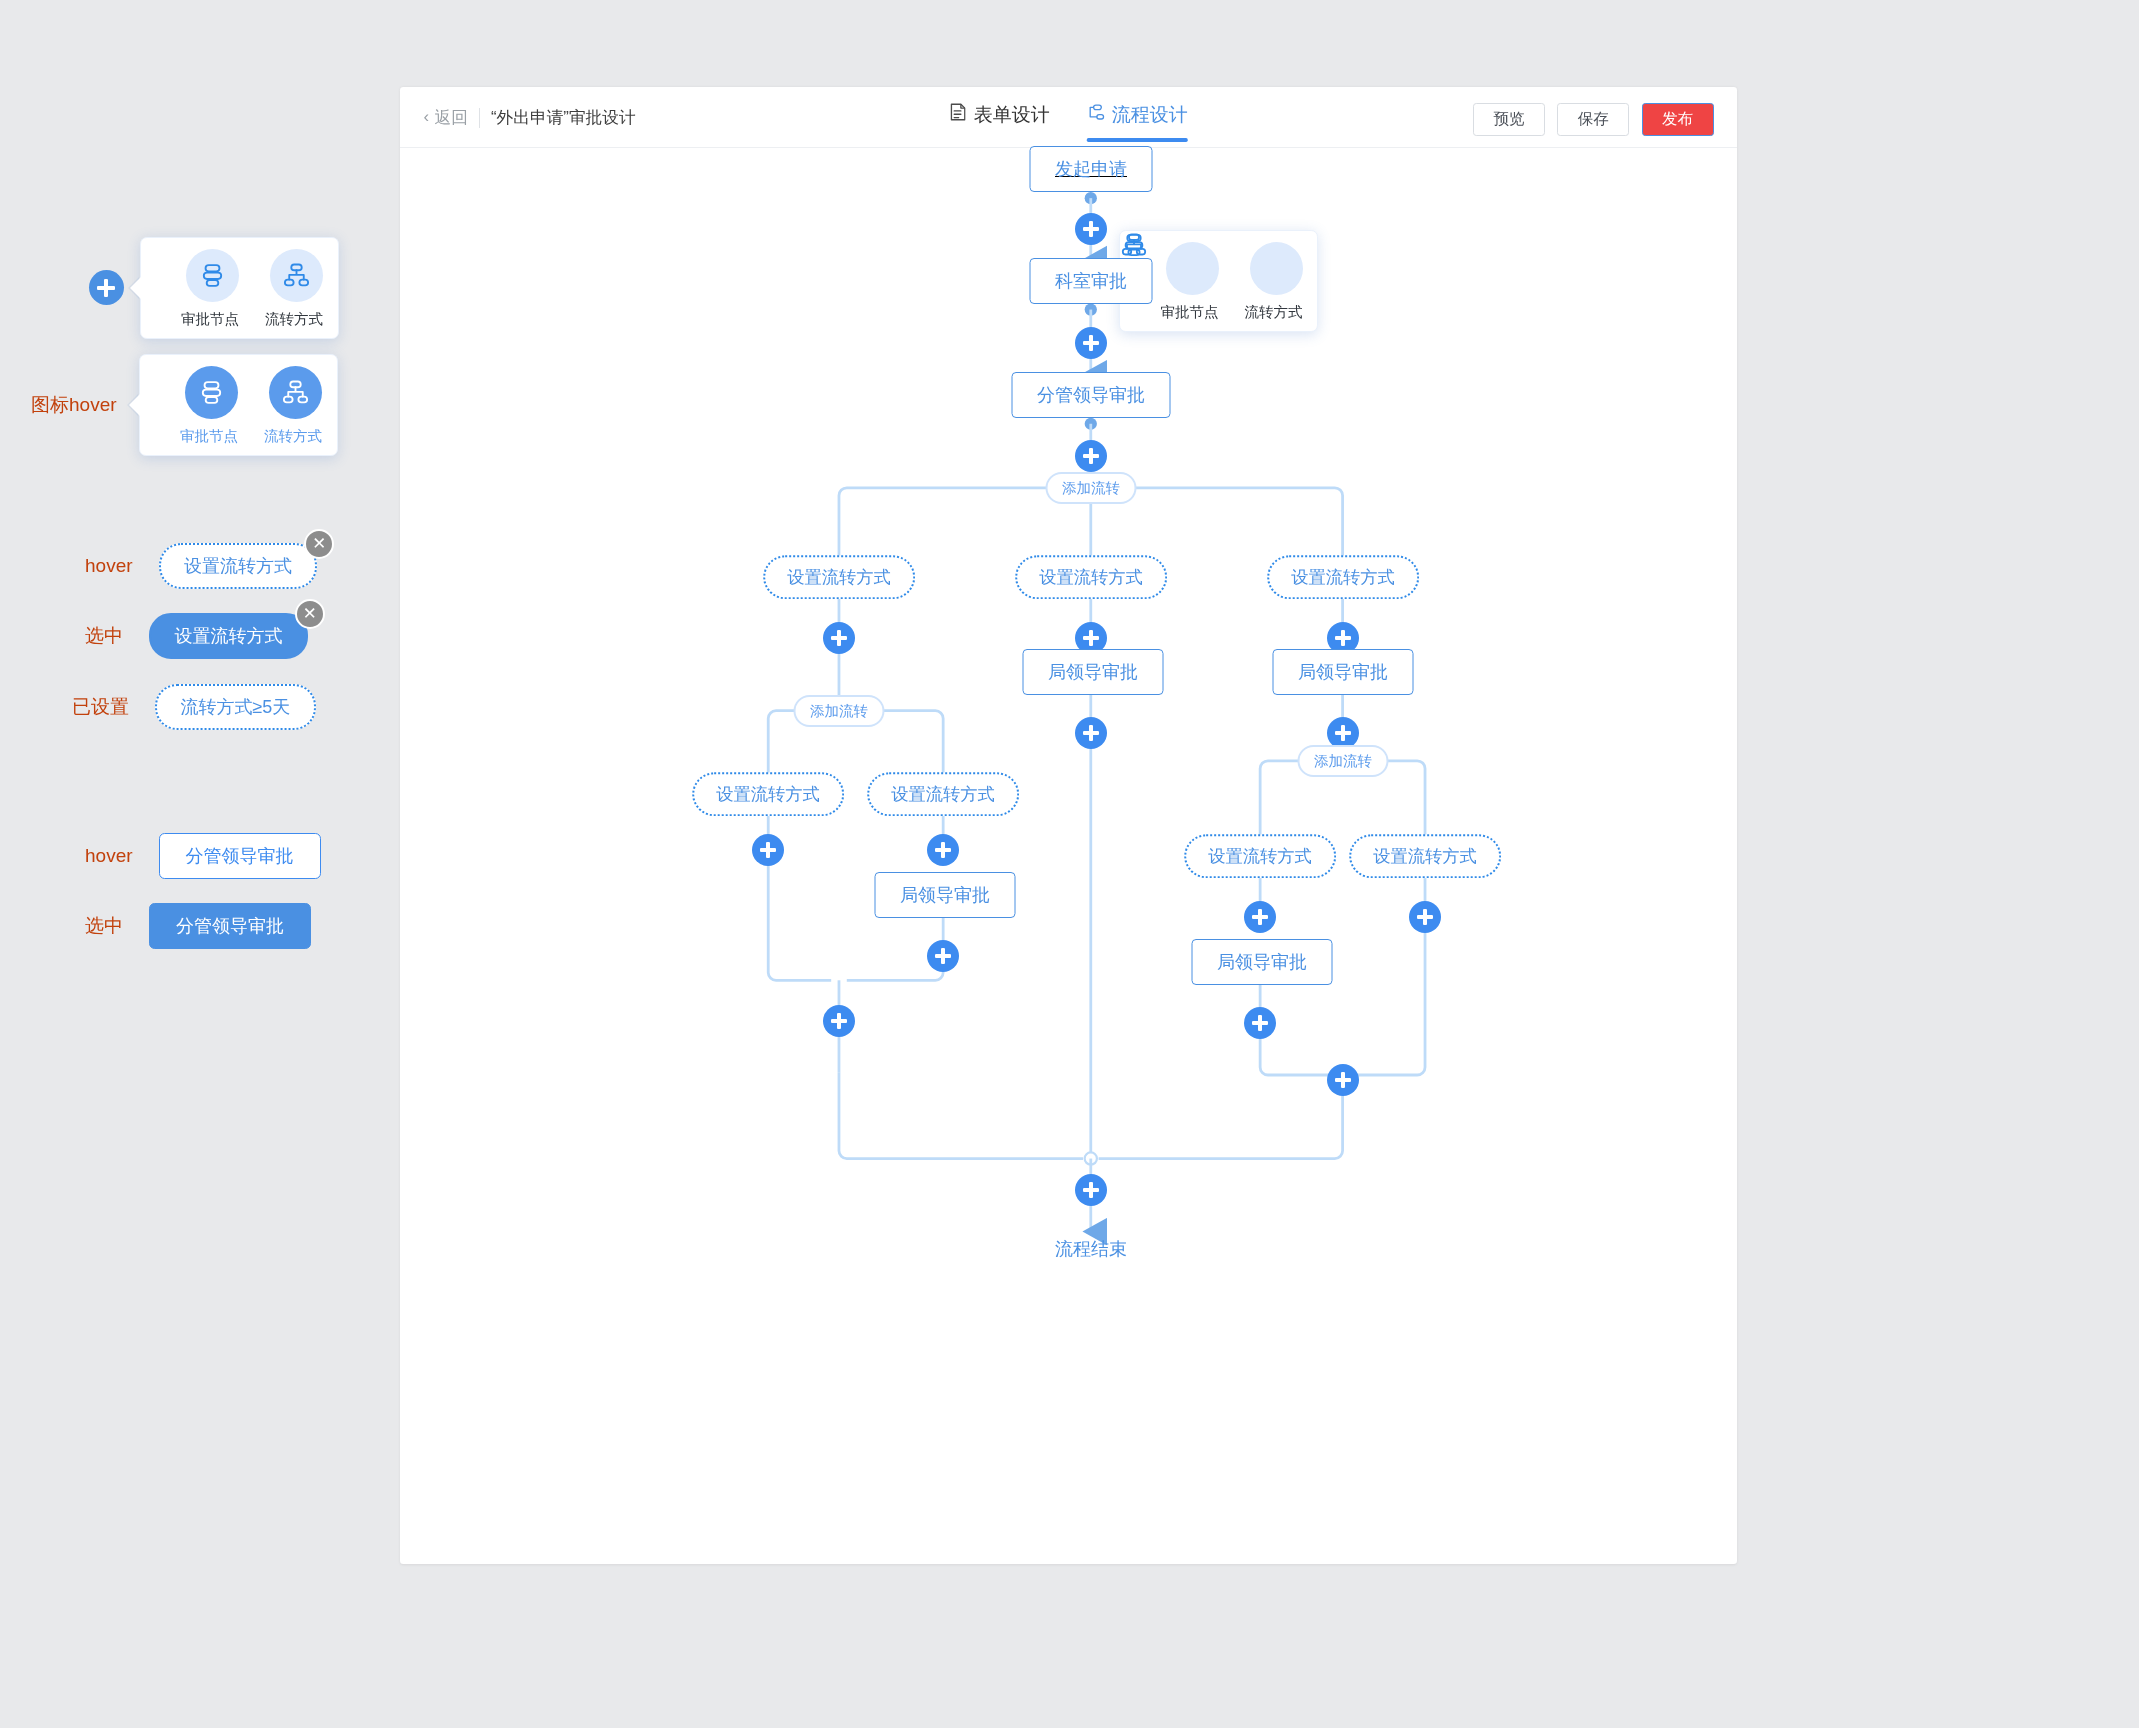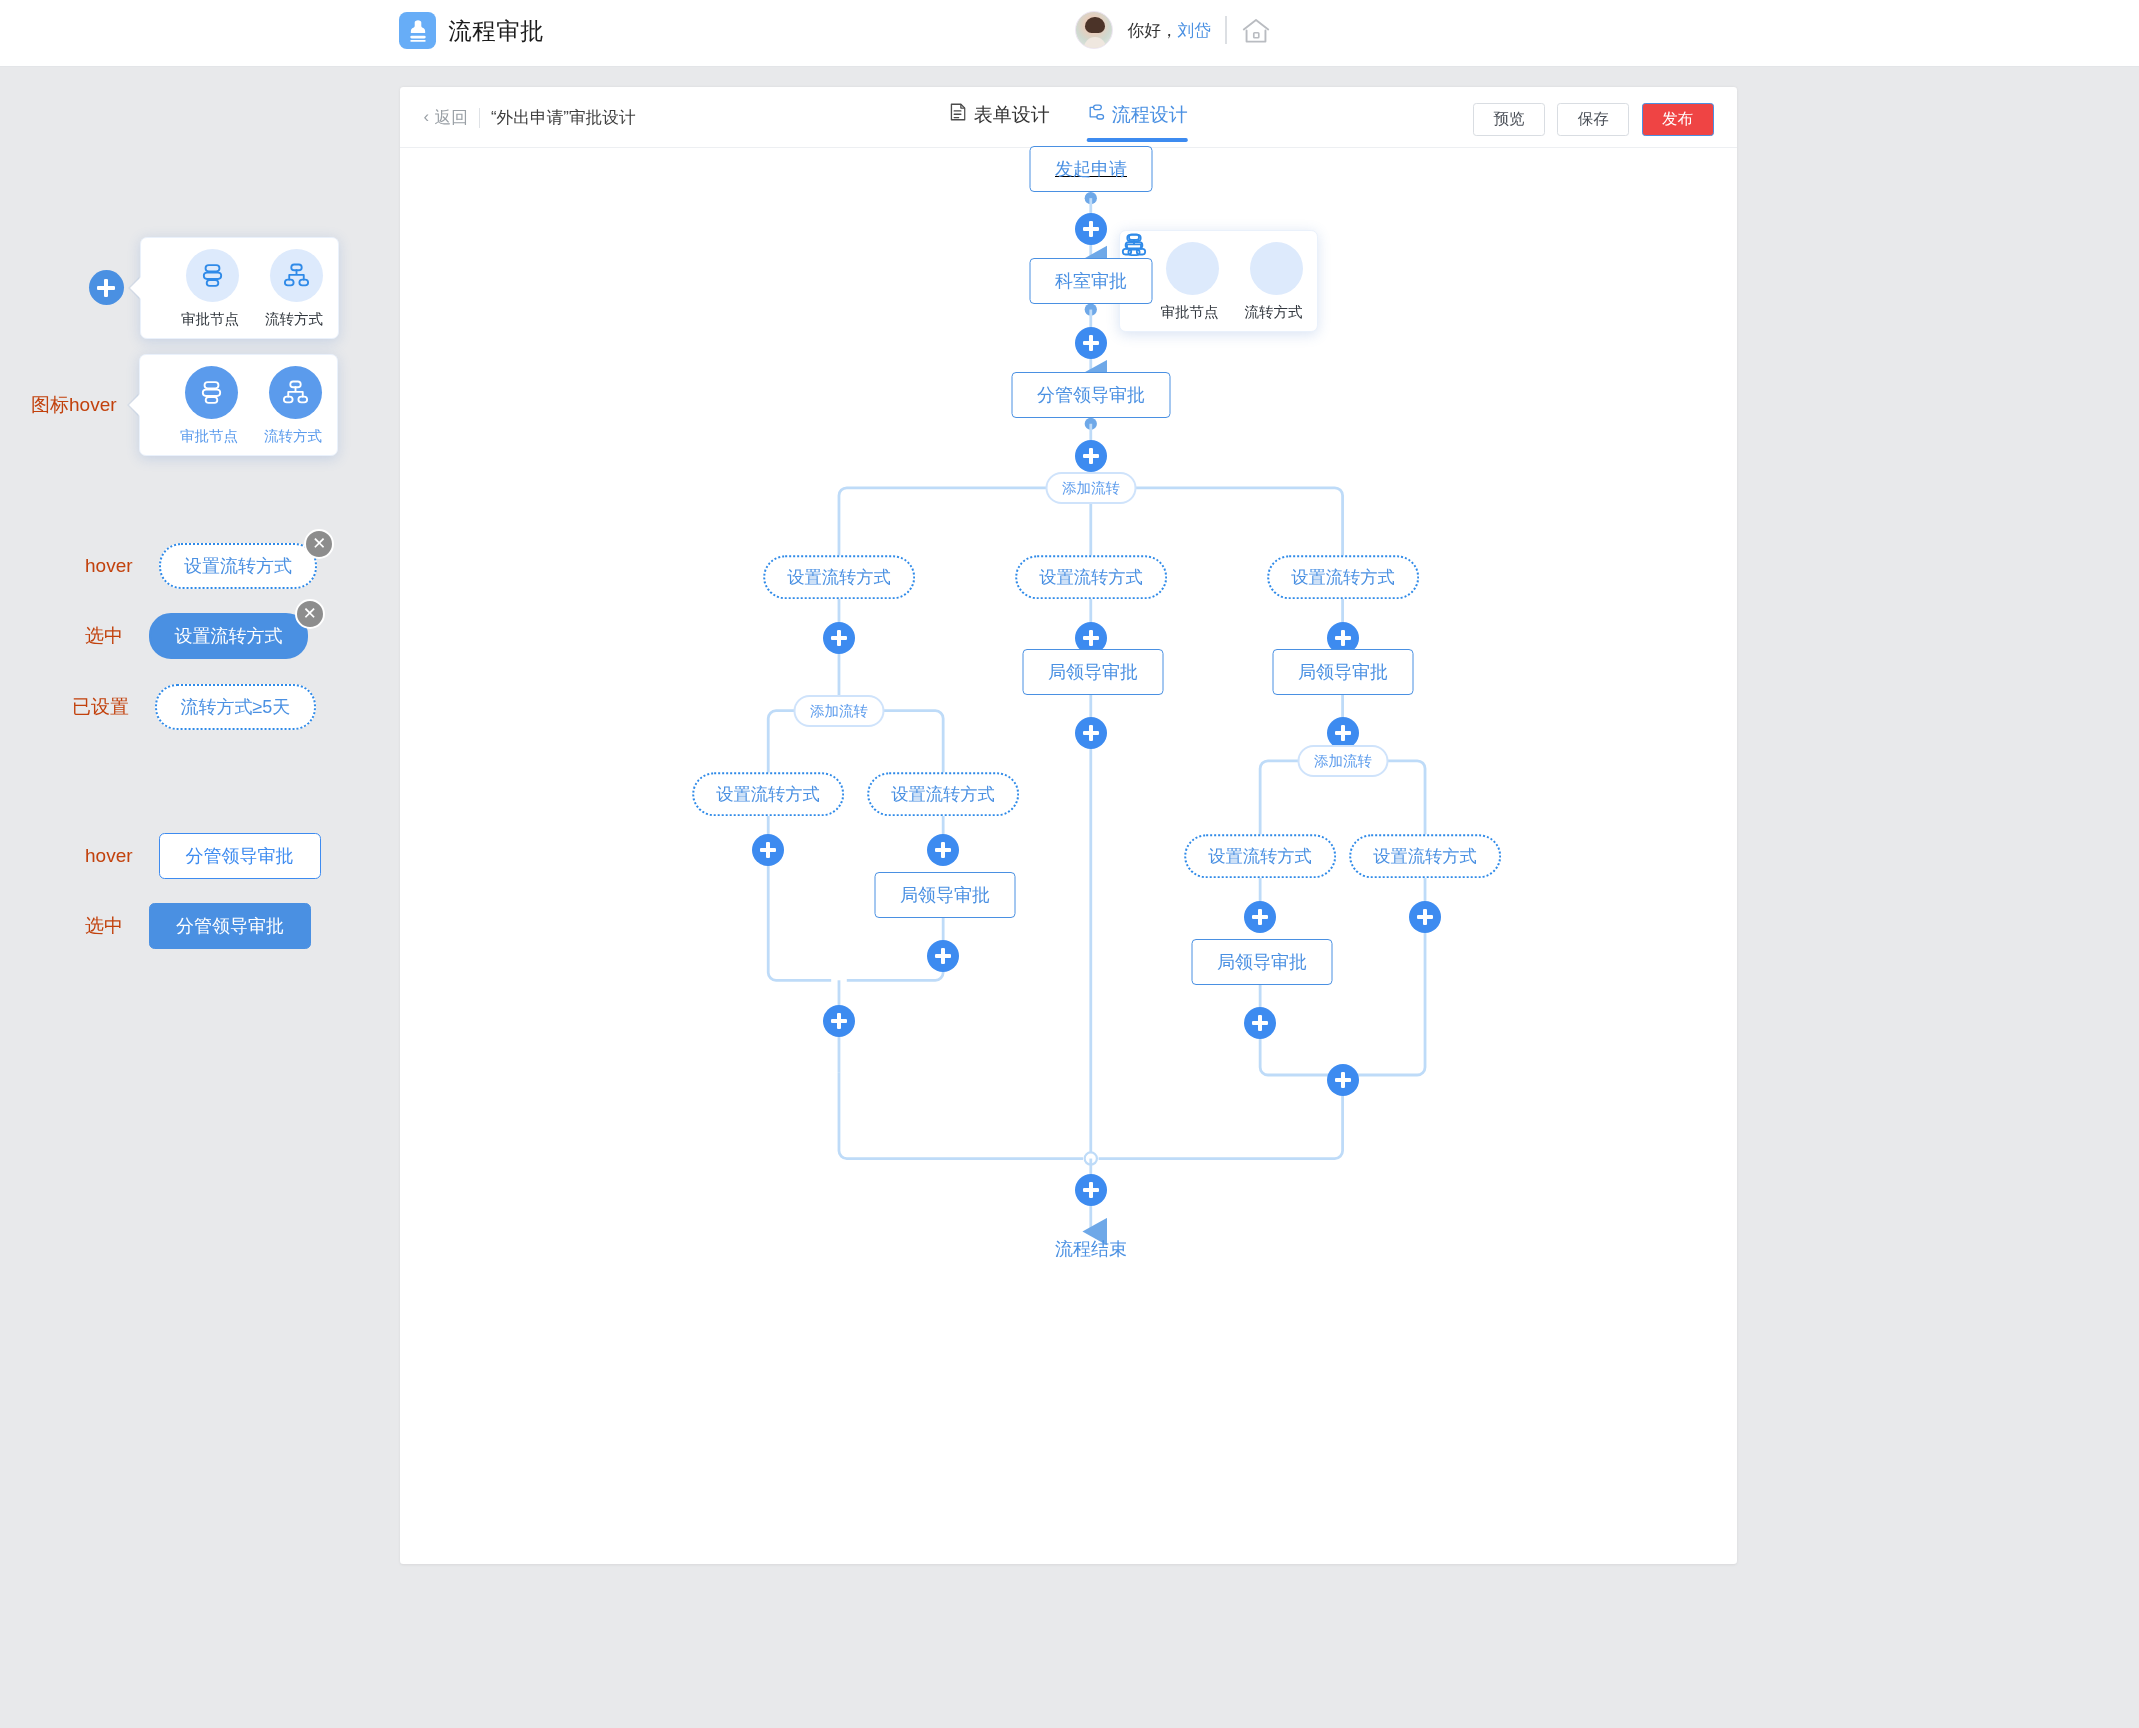--- a/index.html
+++ b/index.html
@@ -160,47 +160,20 @@
     text-align: center; white-space: nowrap;
   }
   .nchip.outline { border: 1.7px solid #3d8bf0; background: #fff; color: #3d8bf0; }
   .nchip.filled  { border: 1.7px solid #4a90e2; background: #4a90e2; color: #fff; }
 </style>
 </head>
 <body>
 
 <div class="page">
 
-  <div class="header">
-    <div class="brand">
-      <div class="brand-logo">
-        <svg width="22" height="24.5" viewBox="0 0 40 44" fill="none">
-          <path d="M14 6c0-2.2 2.7-4 6-4s6 1.8 6 4v6c0 2 1 3 2.6 3.8 2.6 1.3 4.4 3.2 4.4 5.6V25H7v-3.6c0-2.4 1.8-4.3 4.4-5.6C13 15 14 14 14 12V6z" fill="#fff"></path>
-          <rect x="6" y="30" width="28" height="5" rx="2.5" fill="#fff"></rect>
-          <rect x="6" y="38" width="28" height="3" rx="1.5" fill="#fff"></rect>
-        </svg>
-      </div>
-      <div class="brand-title">流程审批</div>
-    </div>
-
-    <div class="header-right">
-      <div class="avatar"></div>
-      <div class="greet">
-        <span>你好，</span><span class="uname">刘岱</span>
-      </div>
-      <div class="hdr-div"></div>
-      <div class="home-ico">
-        <svg width="30" height="27" viewBox="0 0 54 48" fill="none">
-          <path d="M5 22L27 5l22 17" stroke="#b9bcc1" stroke-width="3.4" stroke-linecap="round" stroke-linejoin="round"></path>
-          <path d="M10 24v20h34V24" stroke="#b9bcc1" stroke-width="3.4" stroke-linecap="round" stroke-linejoin="round"></path>
-          <rect x="23" y="28" width="9" height="9" rx="1.5" stroke="#b9bcc1" stroke-width="3"></rect>
-        </svg>
-      </div>
-    </div>
-  </div>
 
   <div class="card">
 
     <div class="toolbar">
       <div class="back-wrap">
         <div class="back-btn">
           <span class="chev">‹</span>
           <span>返回</span>
         </div>
         <div class="vline"></div>

